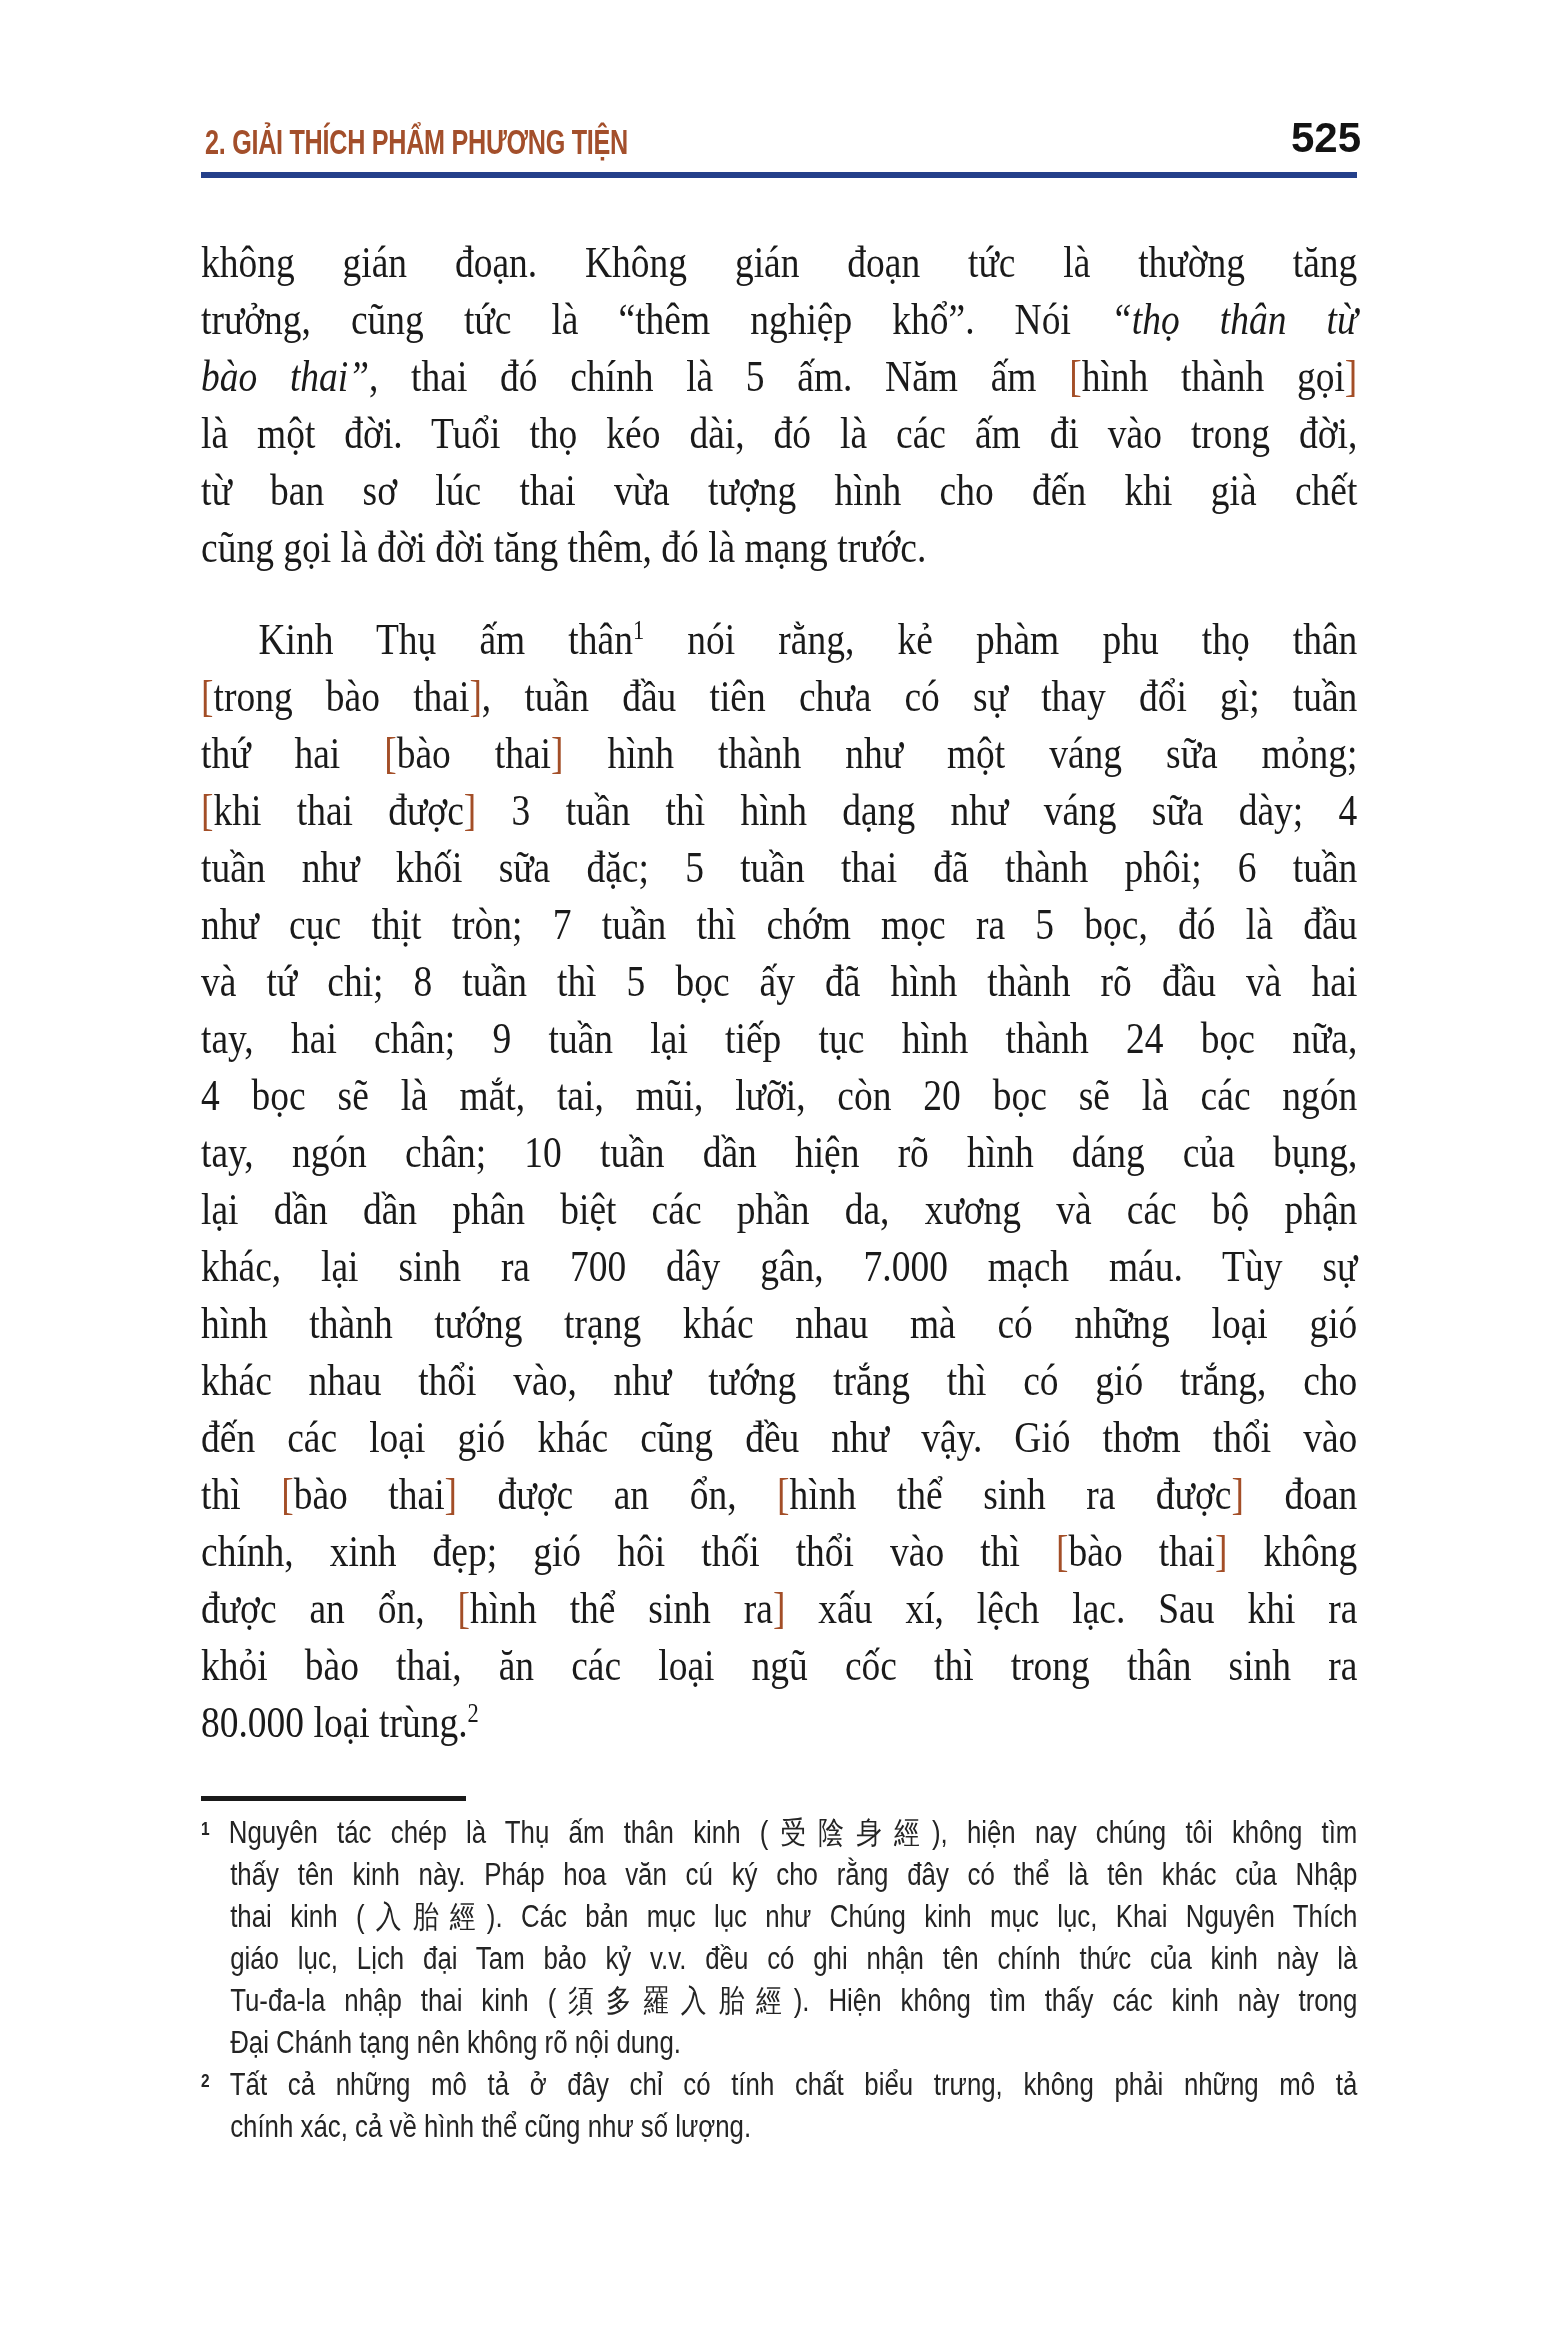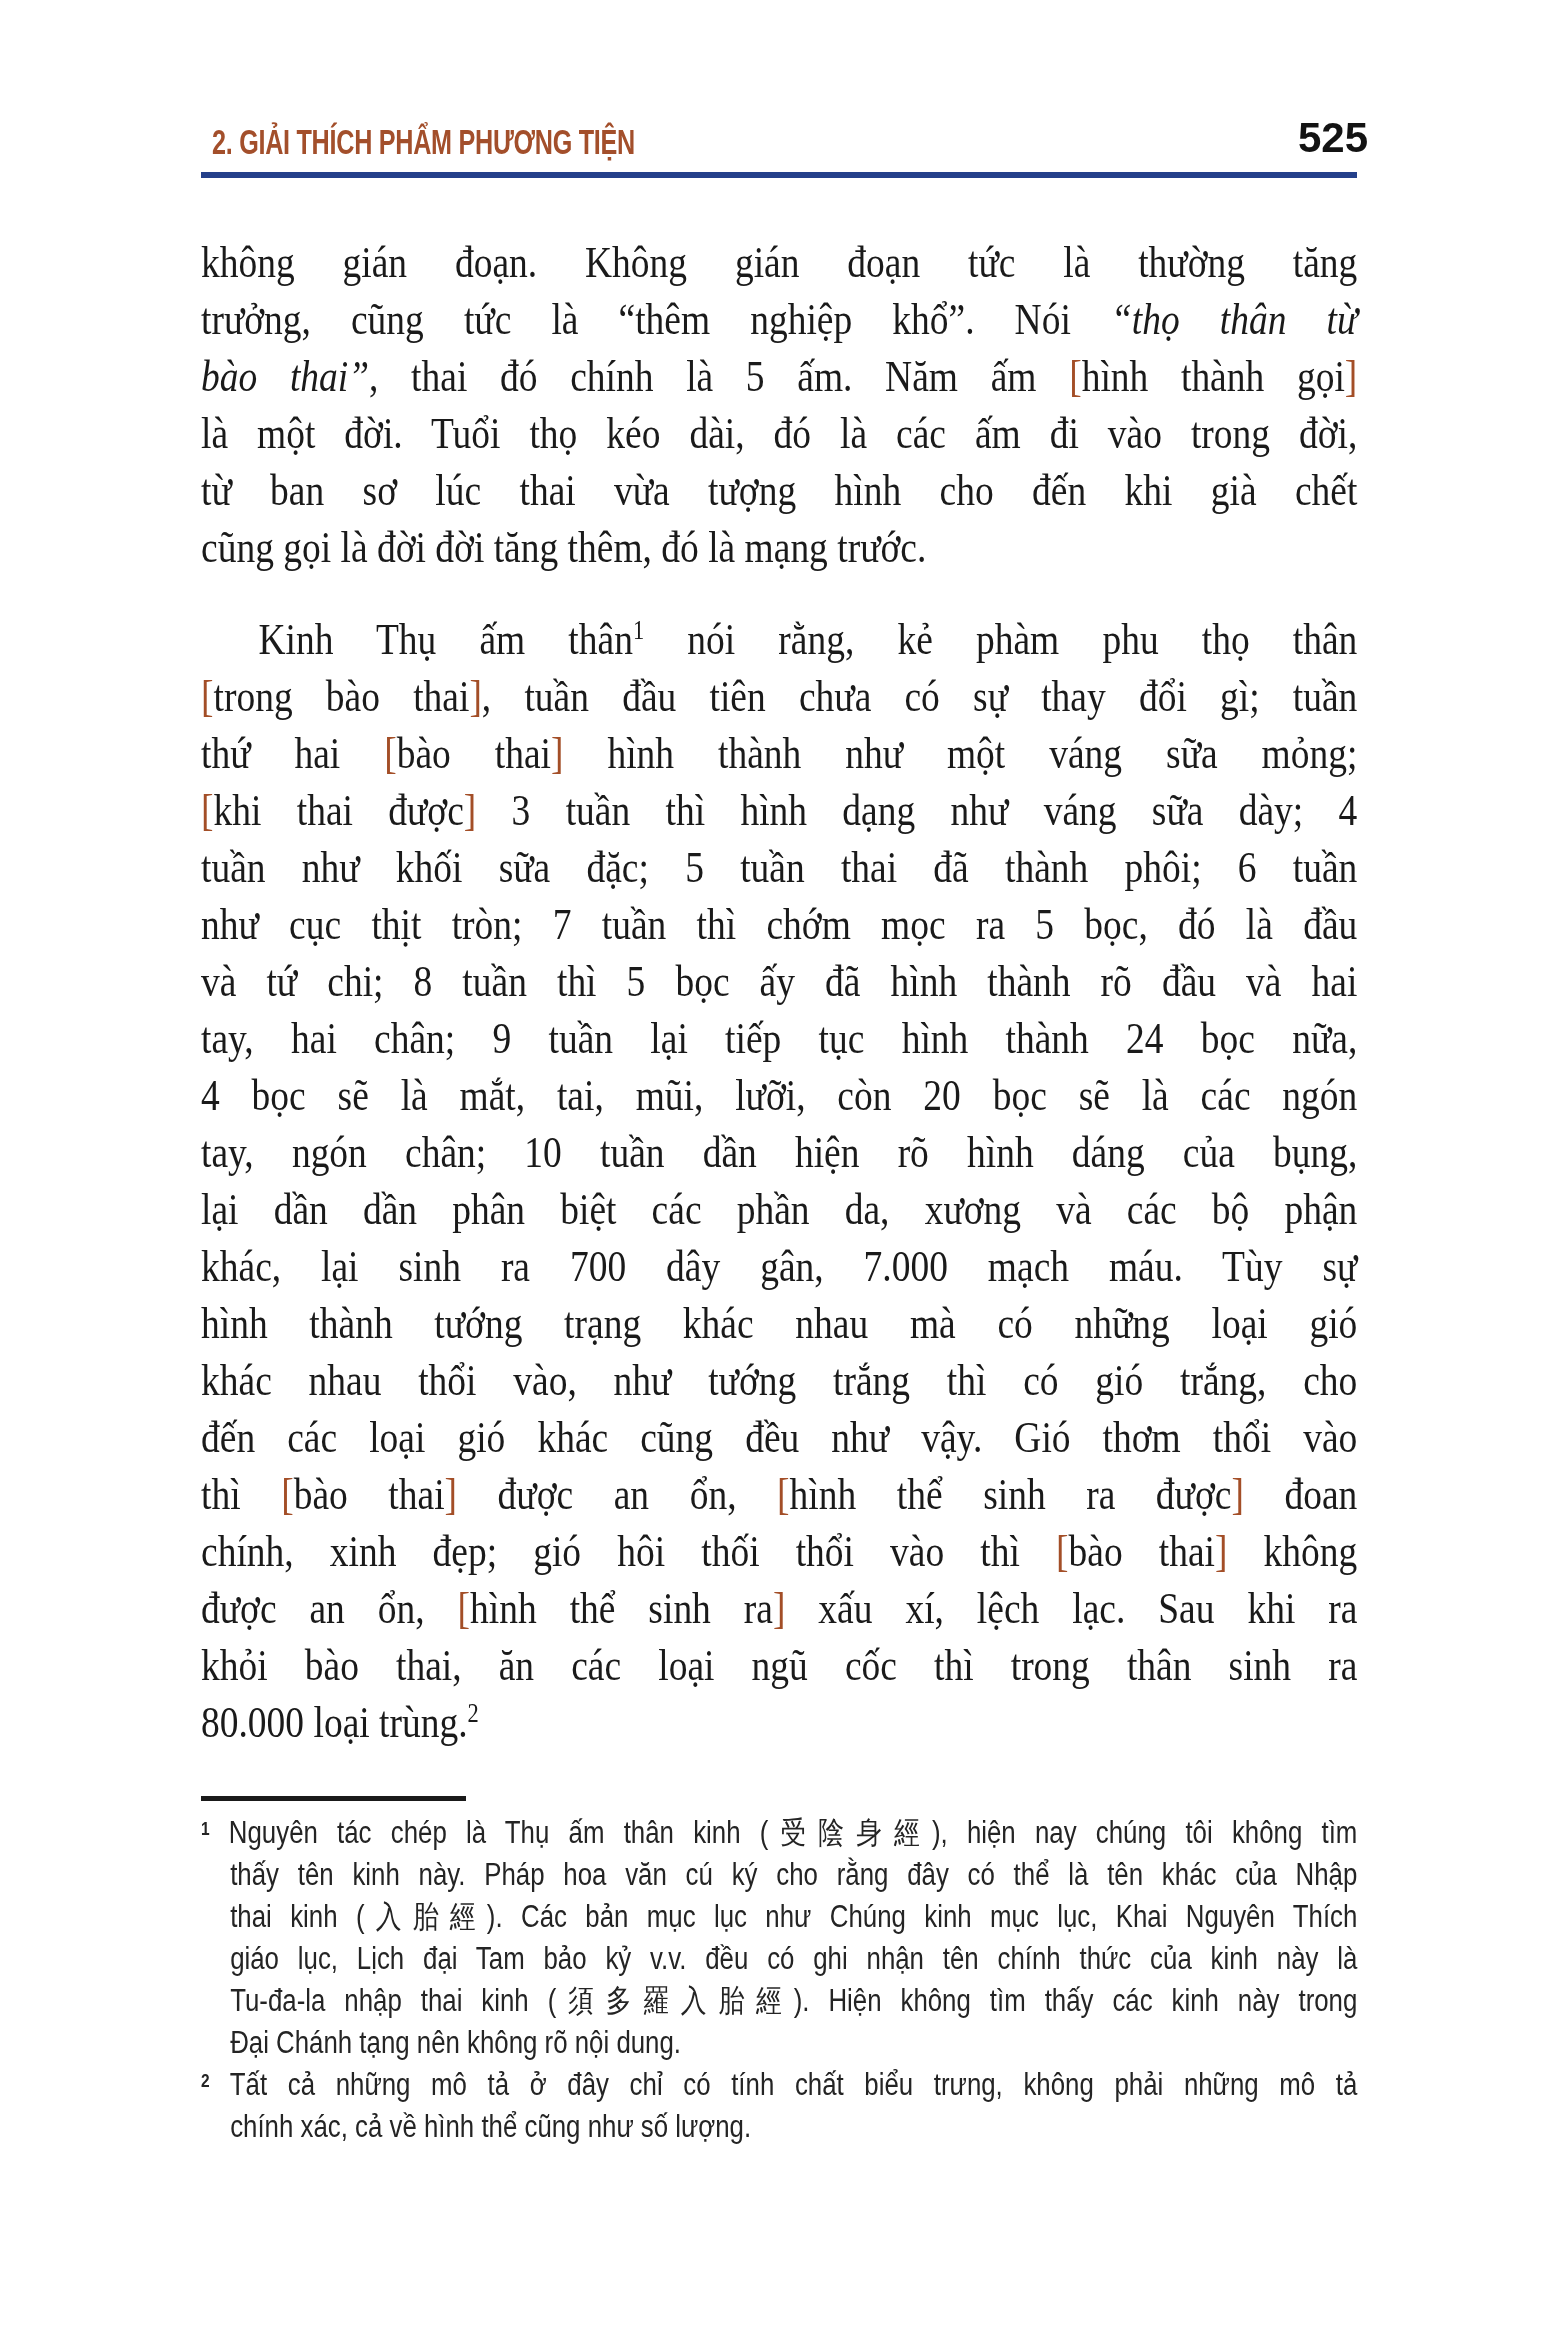--- a/index.html
+++ b/index.html
@@ -5,21 +5,21 @@
   html,body{margin:0;padding:0;background:#888;}
   .page{
     position:relative;
     width:1561px;height:2342px;
     background:#ffffff;
     overflow:hidden;
     font-family:"Liberation Serif", serif;
   }
   
   .running-head{
-    position:absolute;left:212px;top:109px;width:1156px;height:50px;
+    position:absolute;left:205px;top:109px;width:1156px;height:50px;
     display:flex;justify-content:space-between;align-items:flex-end;
   }
   .head-title{
     font-family:"Liberation Sans", sans-serif;
     font-weight:700;font-size:35px;line-height:1;
     color:var(--header-brown,#A34F2B);
     letter-spacing:-0.4px;white-space:nowrap;
     transform:scaleX(0.72);transform-origin:left bottom;
   }
   .page-number{

